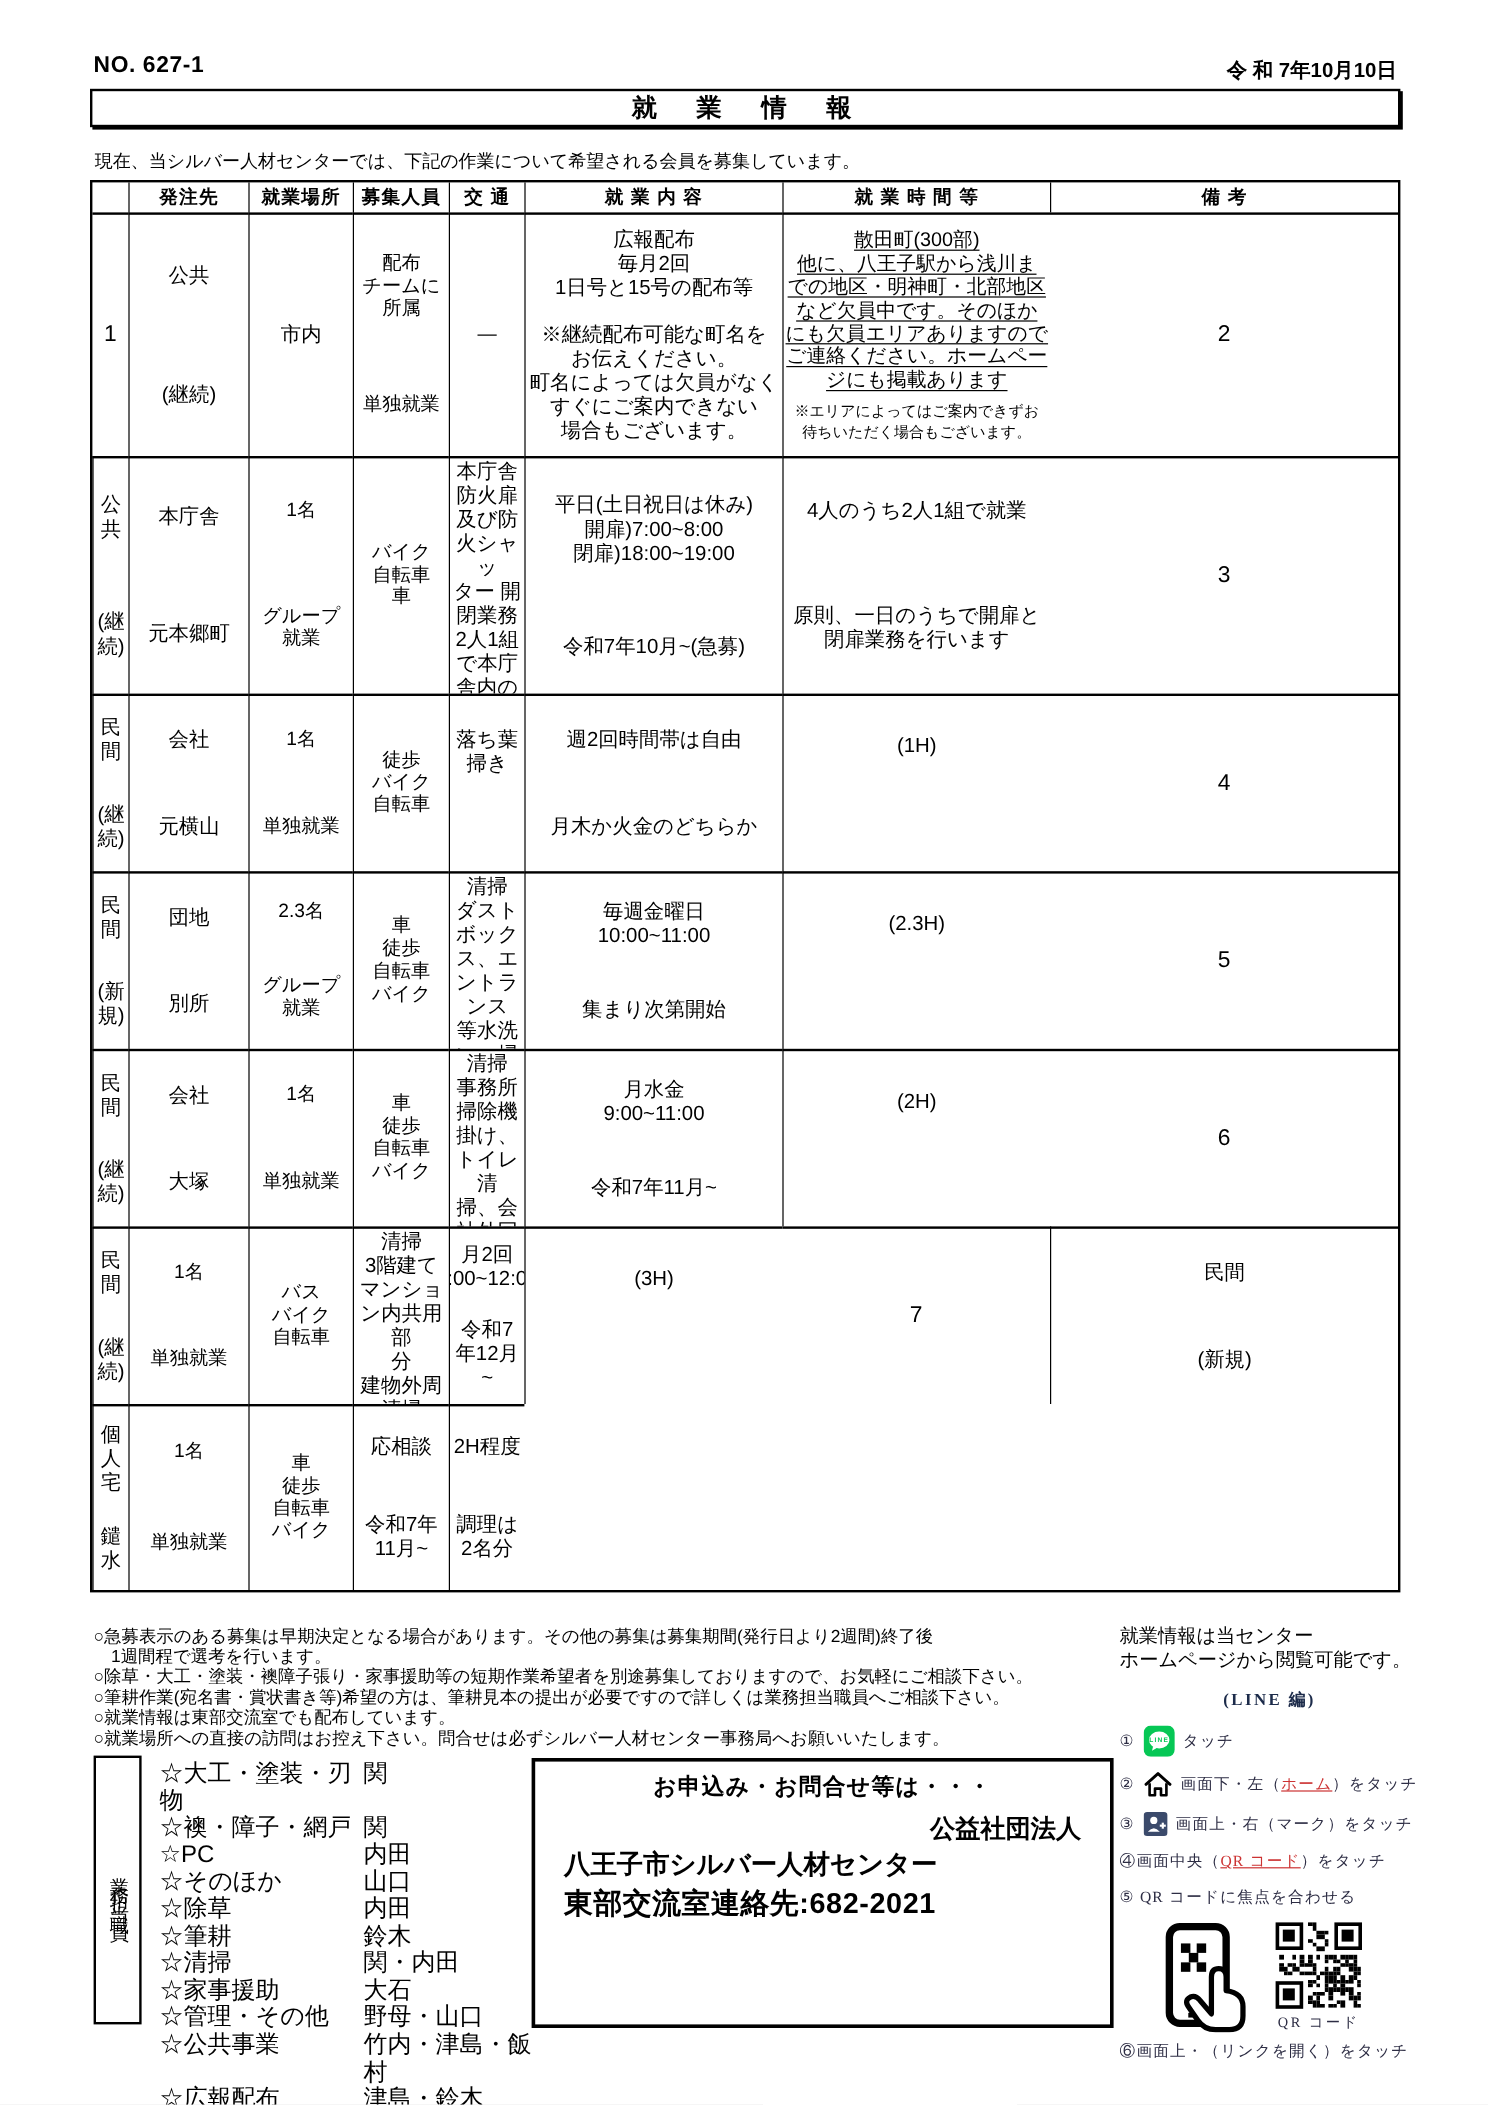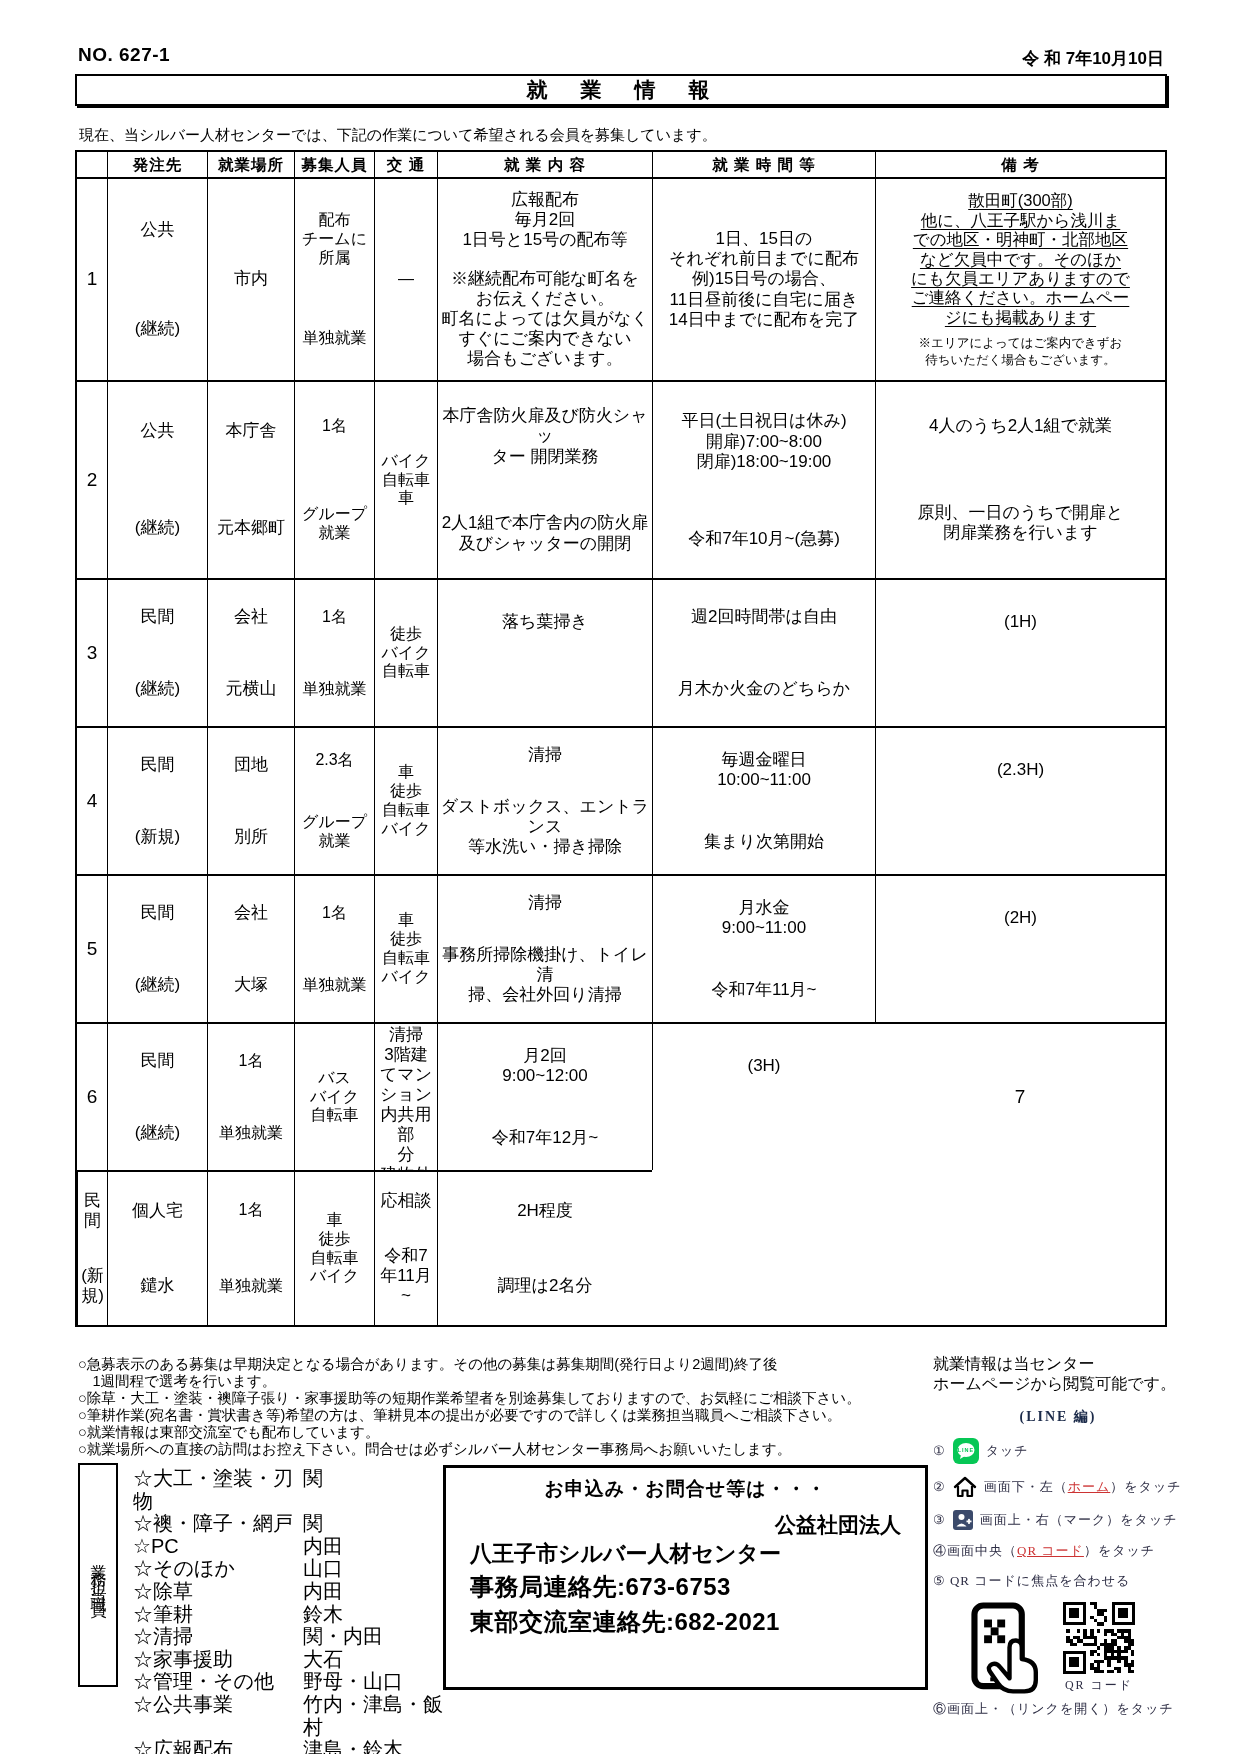--- a/index.html
+++ b/index.html
@@ -106,25 +106,20 @@
     <div class="cell two">
       <span class="blk">広報配布
 毎月2回
 1日号と15号の配布等</span>
       <span class="blk">※継続配布可能な町名を
 お伝えください。
 町名によっては欠員がなく
 すぐにご案内できない
 場合もございます。</span>
     </div>
-    <div class="cell">1日、15日の
-それぞれ前日までに配布
-例)15日号の場合、
-11日昼前後に自宅に届き
-14日中までに配布を完了</div>
     <div class="cell note1">
       <span class="u">散田町(300部)
 他に、八王子駅から浅川ま
 での地区・明神町・北部地区
 など欠員中です。そのほか
 にも欠員エリアありますので
 ご連絡ください。ホームペー
 ジにも掲載あります</span>
       <span class="sub">※エリアによってはご案内できずお
 待ちいただく場合もございます。</span>
@@ -589,17 +584,16 @@
       <div class="staffitem">
         <span class="task">☆派遣事業(民間)</span>
         <span class="names">野母・大石・内田</span>
       </div>
     </div>
 
   <div class="abs contact">
     <div class="c-head">お申込み・お問合せ等は・・・</div>
     <div class="c-l1">公益社団法人</div>
     <div class="c-l2">八王子市シルバー人材センター</div>
-    <div class="c-l3">事務局連絡先:673-6753</div>
     <div class="c-l4">東部交流室連絡先:682-2021</div>
   </div>
 
 </div>
 
 </body></html>

